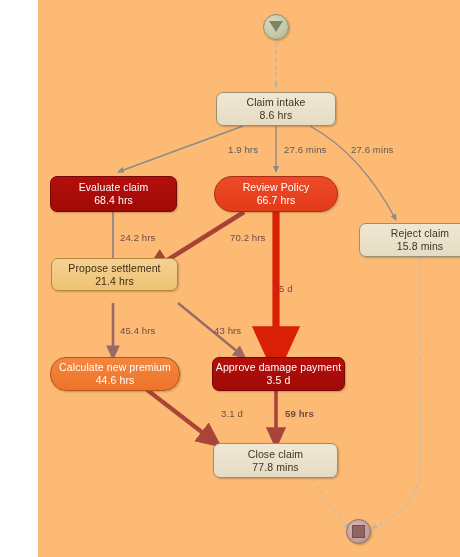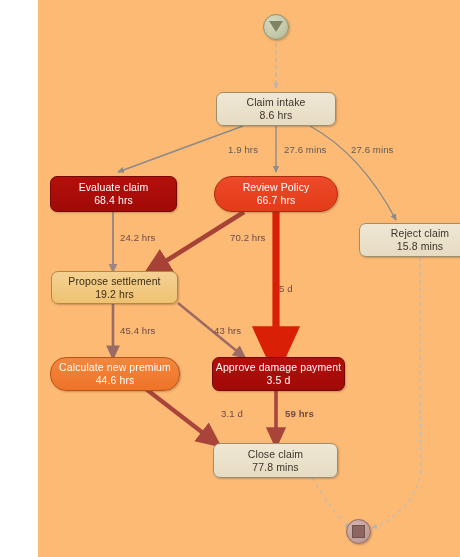--- a/index.html
+++ b/index.html
@@ -197,23 +197,23 @@
   <div class="node lvl-3" style="left:176px; top:176px; width:124px; height:36px;">
     <span class="nlabel">Review Policy</span>
     <span class="nmetric">66.7 hrs</span>
   </div>
 
   <div class="node lvl-0" style="left:321px; top:223px; width:122px; height:34px;text-align:center;">
     <span class="nlabel">Reject claim</span>
     <span class="nmetric">15.8 mins</span>
   </div>
 
-  <div class="node lvl-1" style="left:13px; top:271px; width:127px; height:33px;">
+  <div class="node lvl-1" style="left:13px; top:258px; width:127px; height:33px;">
     <span class="nlabel">Propose settlement</span>
-    <span class="nmetric">19.2 hrs</span>
+    <span class="nmetric">21.4 hrs</span>
   </div>
 
   <div class="node lvl-2" style="left:12px; top:357px; width:130px; height:34px;">
     <span class="nlabel">Calculate new premium</span>
     <span class="nmetric">44.6 hrs</span>
   </div>
 
   <div class="node lvl-4" style="left:174px; top:357px; width:133px; height:34px;">
     <span class="nlabel">Approve damage payment</span>
     <span class="nmetric">3.5 d</span>

